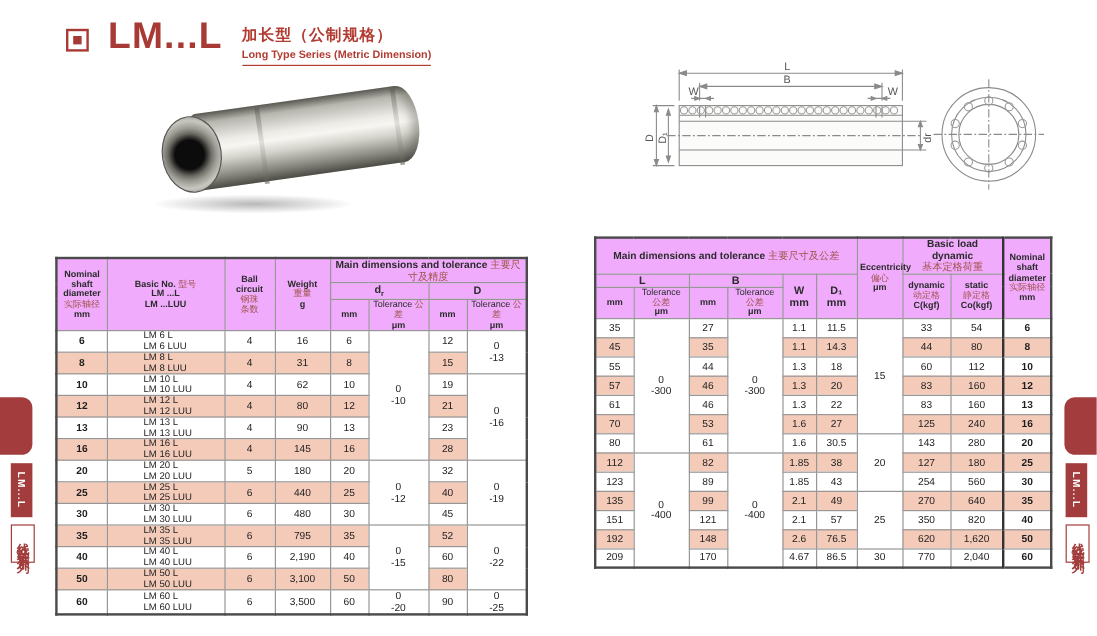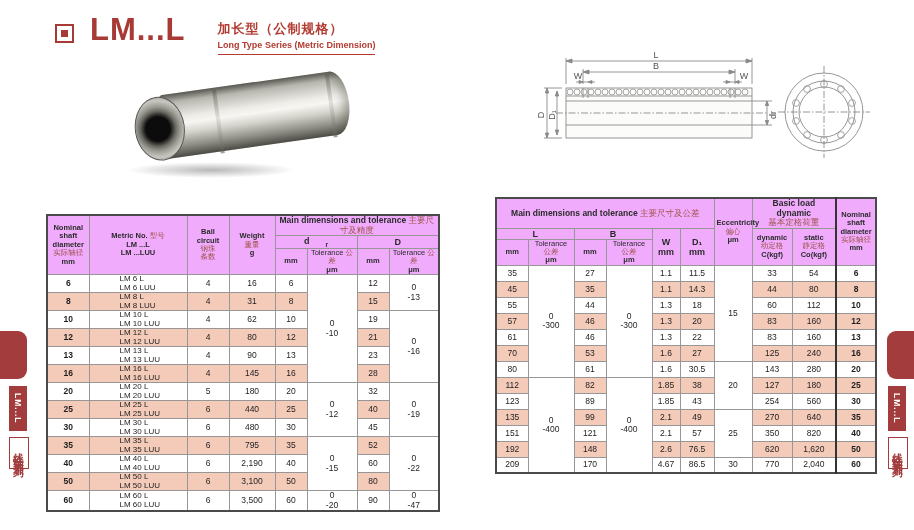--- a/index.html
+++ b/index.html
@@ -5,21 +5,21 @@
   html,body{margin:0;padding:0;}
   body{
     width:914px;height:530px;position:relative;overflow:hidden;
     background:#ffffff;font-family:"Liberation Sans",sans-serif;color:#222;
   }
   
   .header{position:absolute;left:55px;top:13px;display:flex;align-items:flex-start;}
   .sq{width:15px;height:15px;border:2px solid #a83a35;margin-top:11px;display:flex;align-items:center;justify-content:center;background:#fff;}
   .sq-in{width:7px;height:7px;background:#a83a35;}
   .title{font-size:31px;font-weight:bold;color:#a83a35;margin:0 16px;letter-spacing:1px;line-height:1.1;}
-  .subs{padding-top:7px;margin-left:16px;}
+  .subs{padding-top:7px;}
   .sub-cn{font-size:13px;color:#b23c32;font-weight:bold;letter-spacing:1px;}
   .sub-en{font-size:9px;color:#b23c32;font-weight:bold;margin-top:2px;padding-bottom:4px;border-bottom:1.5px solid #b23c32;text-align:center;}
   
   .photo{position:absolute;left:122px;top:66px;width:250px;height:120px;}
   .cyl{position:absolute;left:12px;top:16px;width:218px;height:70px;transform:rotate(-8deg);}
   .cyl-body{position:absolute;left:24px;top:2px;width:192px;height:64px;
     border-radius:8px 16px 16px 8px / 20px 50% 50% 20px;
     background:linear-gradient(to bottom,#605f59 0%,#b6b5ae 13%,#edece7 38%,#f7f6f2 48%,#d3d2cb 63%,#8f8e86 83%,#504f49 100%);
     box-shadow:inset -6px 0 8px rgba(60,60,50,.35);}
   .groove{position:absolute;top:2px;width:4px;height:64px;background:linear-gradient(to bottom,#55544e,#cfcec7 45%,#55544e);opacity:.55;}
@@ -205,21 +205,21 @@
 <thead>
       <tr>
         <th rowspan="3">
           <div class="ln">Nominal</div>
           <div class="ln">shaft</div>
           <div class="ln">diameter</div>
           <div class="ln"><span class="cn">实际轴径</span></div>
           <div class="ln">mm</div>
         </th>
         <th rowspan="3">
-          <div class="ln"><span class="b">Metric No.</span><span class="cn">  型号</span></div>
+          <div class="ln"><span class="b">Basic No.</span><span class="cn">  型号</span></div>
           <div class="ln">LM ...L</div>
           <div class="ln">LM ...LUU</div>
         </th>
         <th rowspan="3">
           <div class="ln">Ball circuit</div>
           <div class="ln"><span class="cn">钢珠</span></div>
           <div class="ln"><span class="cn">条数</span></div>
         </th>
         <th rowspan="3">
           <div class="ln">Weight</div>
@@ -555,21 +555,21 @@
         </td>
         <td class="tol">
           <div class="ln">0</div>
           <div class="ln">-20</div>
         </td>
         <td>
           <div class="ln">90</div>
         </td>
         <td class="tol">
           <div class="ln">0</div>
-          <div class="ln">-47</div>
+          <div class="ln">-25</div>
         </td>
       </tr>
     </tbody>
   </table>
 
 <table id="right-table">
   <colgroup>
     <col style="width:32px">
       <col style="width:46px">
       <col style="width:32px">

